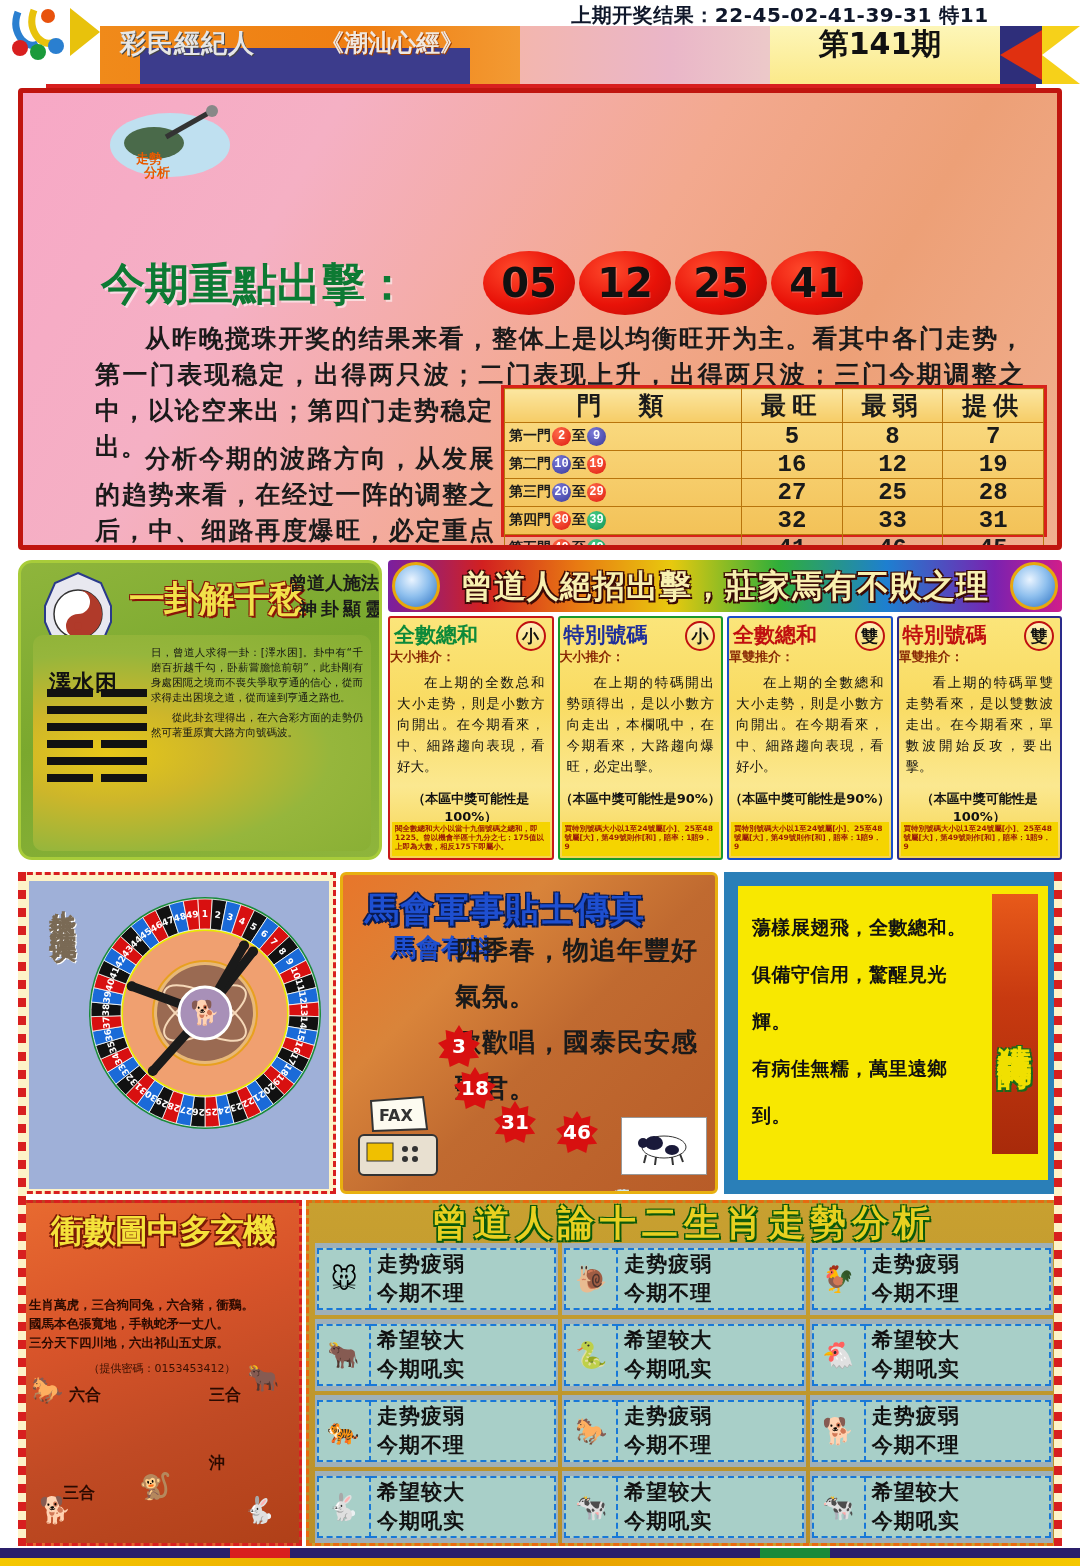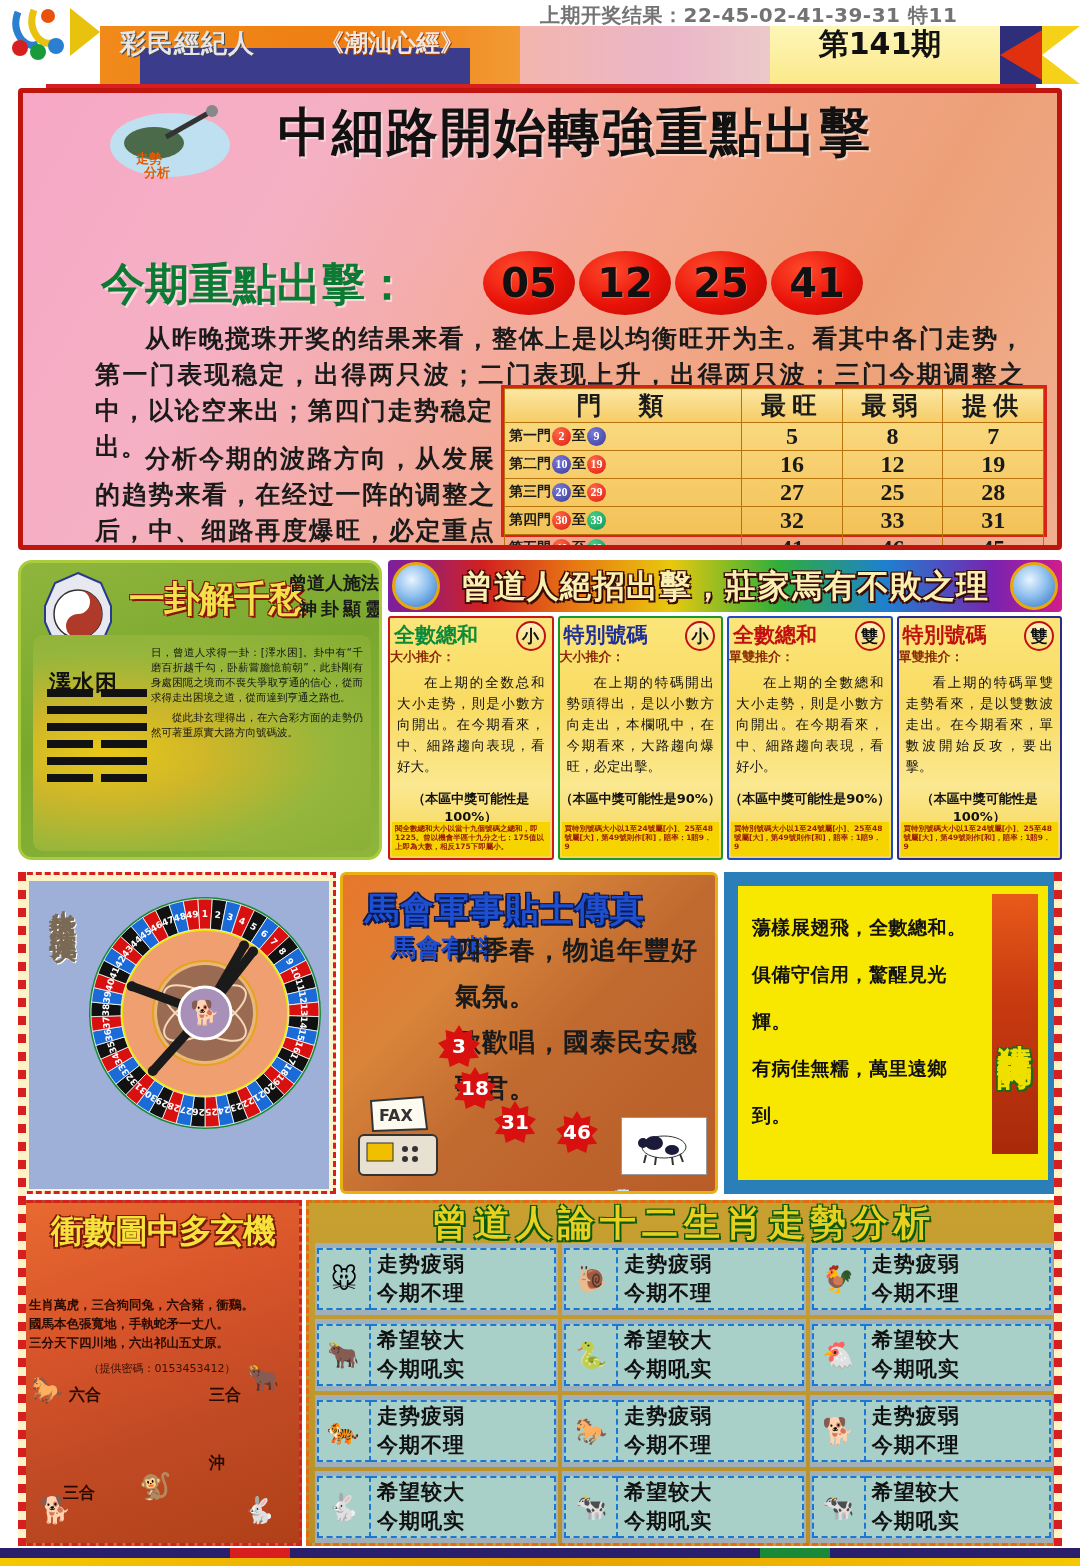--- a/index.html
+++ b/index.html
@@ -8,22 +8,22 @@
     background:#fff;
     font-family:"DejaVu Sans","Liberation Sans",sans-serif;
     position:relative;
   }
   .page { position:relative; width:1080px; height:1566px; background:#fff; }
 
   
   .hdr { position:relative; width:1080px; height:88px; background:#fff; overflow:hidden; }
   .hdr-lastresult {
     position:absolute; left:540px; top:2px; width:480px; height:26px;
-    color:#737373; font-size:20px; font-weight:bold; letter-spacing:.5px;
-    line-height:26px; white-space:nowrap;
+    color:#0f172a; font-size:20px; font-weight:bold; letter-spacing:.5px;
+    text-align:center; line-height:26px; white-space:nowrap;
     font-family:"DejaVu Sans",sans-serif;
   }
   .hdr-band { position:absolute; left:0; top:26px; width:1080px; height:58px; }
   .hdr-orange {
     position:absolute; left:100px; top:0; width:660px; height:58px;
     background:linear-gradient(90deg,#f08a1a 0%,#ef7e12 40%,#f4a23c 70%,#f0bf7a 100%);
   }
   .hdr-blueblock {
     position:absolute; left:140px; top:22px; width:330px; height:36px;
     background:#3c3c8c;
@@ -107,21 +107,21 @@
   
   .art-table {
     position:absolute; left:478px; top:292px; width:546px; height:152px;
     border:3px solid #d8221a;
     background:linear-gradient(180deg,#fbe08a 0%,#f7d070 50%,#f3c258 100%);
   }
   .art-table table { width:100%; height:100%; border-collapse:collapse; }
   .art-table th, .art-table td {
     border:1px solid #b8740c; text-align:center;
     font-size:22px; font-weight:bold; color:#1a1a1a;
-    font-family:Liberation Serif, serif;
+    font-family:Liberation Mono, monospace;
   }
   .art-table th { font-size:25px; letter-spacing:6px;
     background:linear-gradient(180deg,#fbe6a0 0%,#f6cc66 100%); }
   .art-table td.gate { font-size:14px; letter-spacing:0; text-align:left; padding-left:4px; white-space:nowrap; }
   .art-table td.num { font-size:24px; }
   .gbl { display:inline-block; width:19px; height:19px; border-radius:50%;
     color:#fff; font-size:12px; line-height:19px; text-align:center; vertical-align:middle;
     margin:0 1px; font-weight:bold; }
   .gbl.r { background:radial-gradient(circle at 35% 30%,#ff6a4a,#de1b10); }
   .gbl.b { background:radial-gradient(circle at 35% 30%,#7a7ad8,#3a3a9a); }
@@ -390,21 +390,20 @@
     <div class="art-icon">
       <svg width="135" height="80" viewBox="0 0 135 80">
         <ellipse cx="62" cy="42" rx="60" ry="32" fill="#bfe0f0"></ellipse>
         <ellipse cx="46" cy="40" rx="30" ry="16" fill="#4a6a4a"></ellipse>
         <path d="M58 34 L104 8" stroke="#333" stroke-width="5"></path>
         <circle cx="104" cy="8" r="6" fill="#888"></circle>
         <text x="28" y="60" font-size="13" fill="#e85a00" font-weight="bold">走勢</text>
         <text x="36" y="74" font-size="13" fill="#e85a00" font-weight="bold">分析</text>
       </svg>
     </div>
-    <div class="art-h1">中細路開始轉強重點出擊</div>
     <div class="art-h2">今期重點出擊：</div>
     <div class="art-balls" id="pick-balls">
         <div class="ball">05</div>
         <div class="ball">12</div>
         <div class="ball">25</div>
         <div class="ball">41</div>
       </div>
     <div class="art-body">
         <p>从昨晚搅珠开奖的结果来看，整体上是以均衡旺开为主。看其中各门走势，第一门表现稳定，出得两只波；二门表现上升，出得两只波；三门今期调整之中，以论空来出；第四门走势稳定，以二只波走出、五门走势上仰，以一只波走出。</p>
       </div>

